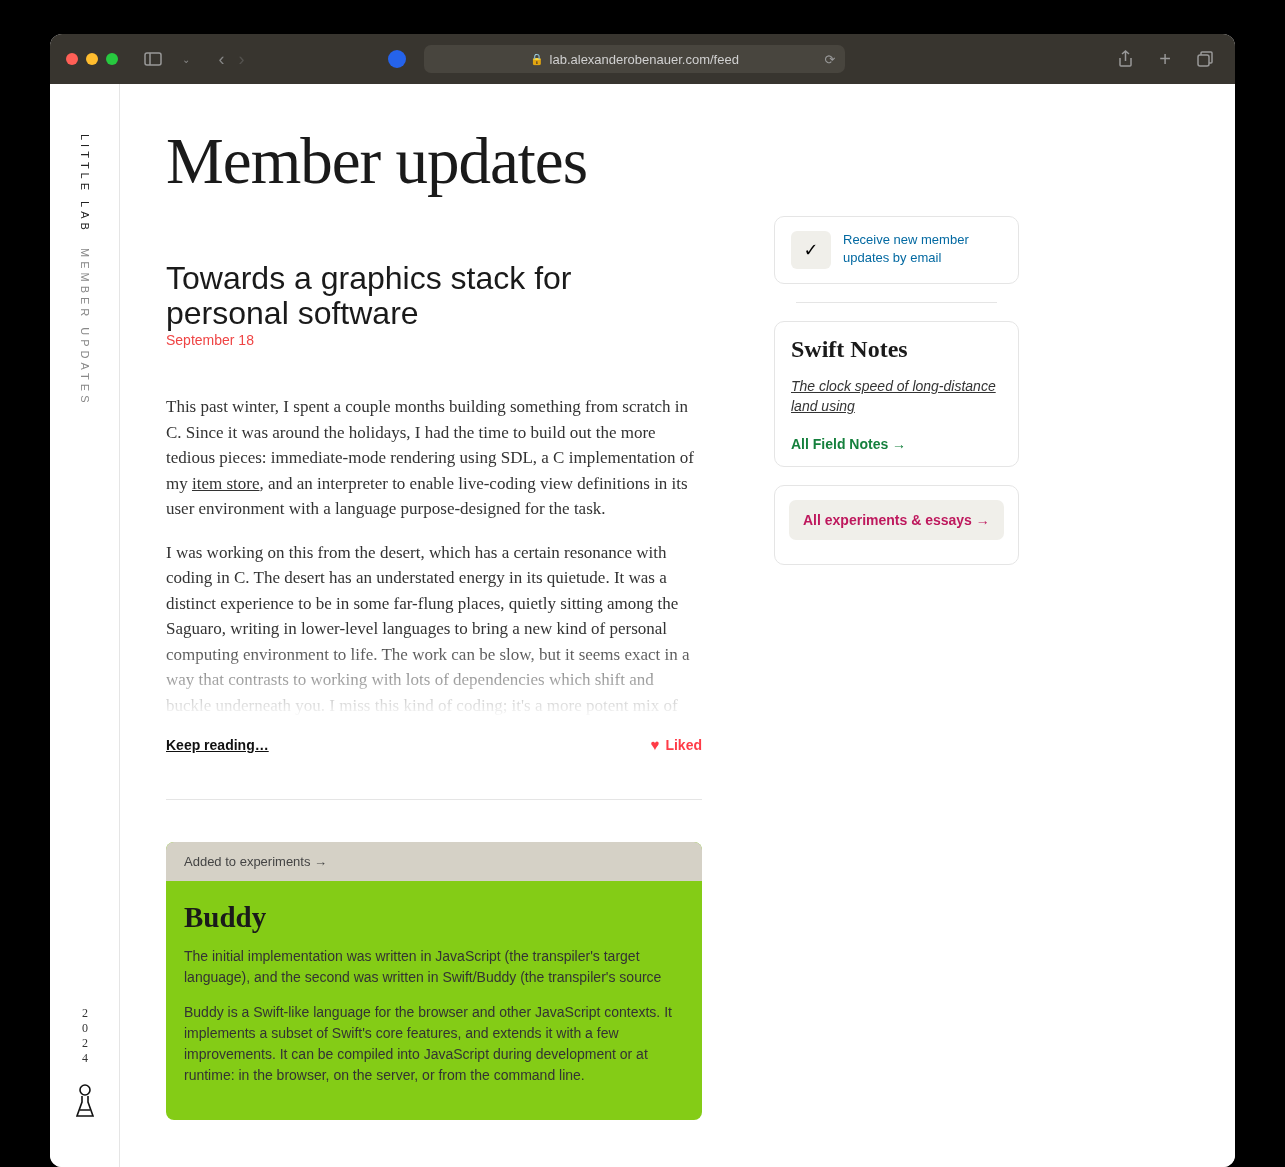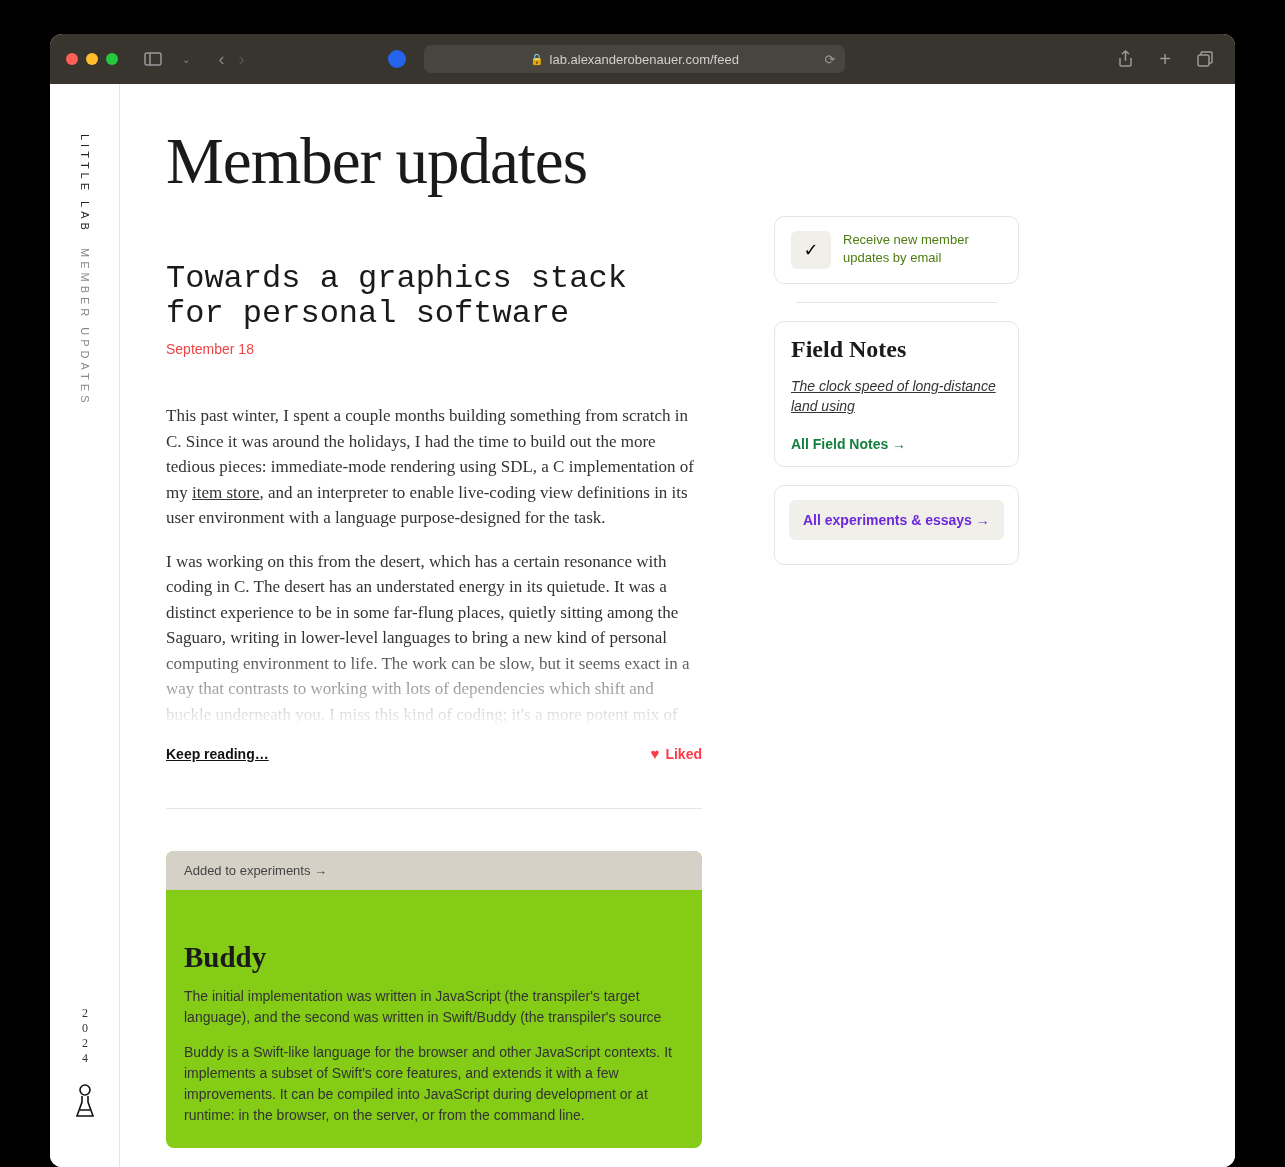--- a/index.html
+++ b/index.html
@@ -99,25 +99,25 @@
 .article-col { flex: 0 0 536px; }
 .page-title {
   font-family: Georgia, "Times New Roman", serif;
   font-size: 65px;
   font-weight: 400;
   color: #1a1a1a;
   margin-bottom: 62px;
   letter-spacing: -1px;
 }
 .post-title {
-  font-family: Liberation Mono, monospace;
+  font-family: Liberation Sans, sans-serif;
   font-size: 32px;
   font-weight: 400;
   color: #1a1a1a;
-  margin-bottom: 10px;
+  margin-bottom: 1px;
   line-height: 1.1;
 }
 .post-date { color: #ef4444; font-size: 14px; margin-bottom: 46px; }
 .post-body {
   font-family: Georgia, "Times New Roman", serif;
   font-size: 17px;
   line-height: 1.5;
   color: #333;
   position: relative;
 }
@@ -145,21 +145,21 @@
   border-radius: 8px;
   overflow: hidden;
   background: #84cc16;
 }
 .exp-head {
   background: #d5d1c6;
   padding: 12px 18px;
   font-size: 13px;
   color: #444;
 }
-.exp-body { padding: 8px 18px; margin-top: 43px; }
+.exp-body { padding: 20px 18px; }
 .exp-title {
   font-family: Georgia, "Times New Roman", serif;
   font-size: 29px;
   color: #1a1a1a;
   margin-bottom: 12px;
 }
 .exp-body p {
   font-size: 14px;
   line-height: 1.5;
   color: #333;
@@ -175,21 +175,21 @@
 }
 .subscribe { display: flex; gap: 12px; align-items: flex-start; }
 .check {
   width: 40px; height: 38px;
   background: #f0efea;
   border-radius: 6px;
   display: flex; align-items: center; justify-content: center;
   font-size: 18px;
   flex-shrink: 0;
 }
-.sub-text { font-size: 13px; line-height: 1.4; color: #4d7c0f; font-weight: 500; }
+.sub-text { font-size: 13px; line-height: 1.4; color: #0369a1; font-weight: 500; }
 .mini-div { border-top: 1px solid #e5e5e5; margin: 0 22px 18px 22px; }
 .fn-title {
   font-family: Georgia, "Times New Roman", serif;
   font-size: 24px;
   color: #1a1a1a;
   margin-bottom: 14px;
 }
 .fn-link {
   font-size: 14px;
   font-style: italic;
@@ -199,21 +199,21 @@
   margin-bottom: 20px;
   line-height: 1.4;
 }
 .fn-all { font-size: 14px; font-weight: 600; color: #15803d; }
 .pill {
   background: #f0efea;
   border-radius: 7px;
   padding: 12px 14px;
   font-size: 14px;
   font-weight: 600;
-  color: #6d28d9;
+  color: #be185d;
   margin-bottom: 10px;
 }
 .pill-wrap { padding: 14px; }
 </style>
 </head>
 <body>
 
 <div class="window">
   <div class="titlebar">
     <div class="traffic">
@@ -306,21 +306,21 @@
 
       <div class="aside-col">
         <div class="box subscribe">
           <div class="check">✓</div>
           <div class="sub-text">Receive new member updates by email</div>
         </div>
 
         <div class="mini-div"></div>
 
         <div class="box">
-          <h3 class="fn-title">Field Notes</h3>
+          <h3 class="fn-title">Swift Notes</h3>
           <a class="fn-link">The clock speed of long-distance land using</a>
           <div class="fn-all">All Field Notes →</div>
         </div>
 
         <div class="box pill-wrap" style="padding:14px;">
           <div class="pill">All experiments &amp; essays →</div>
         </div>
       </div>
     </div>
   </div>

